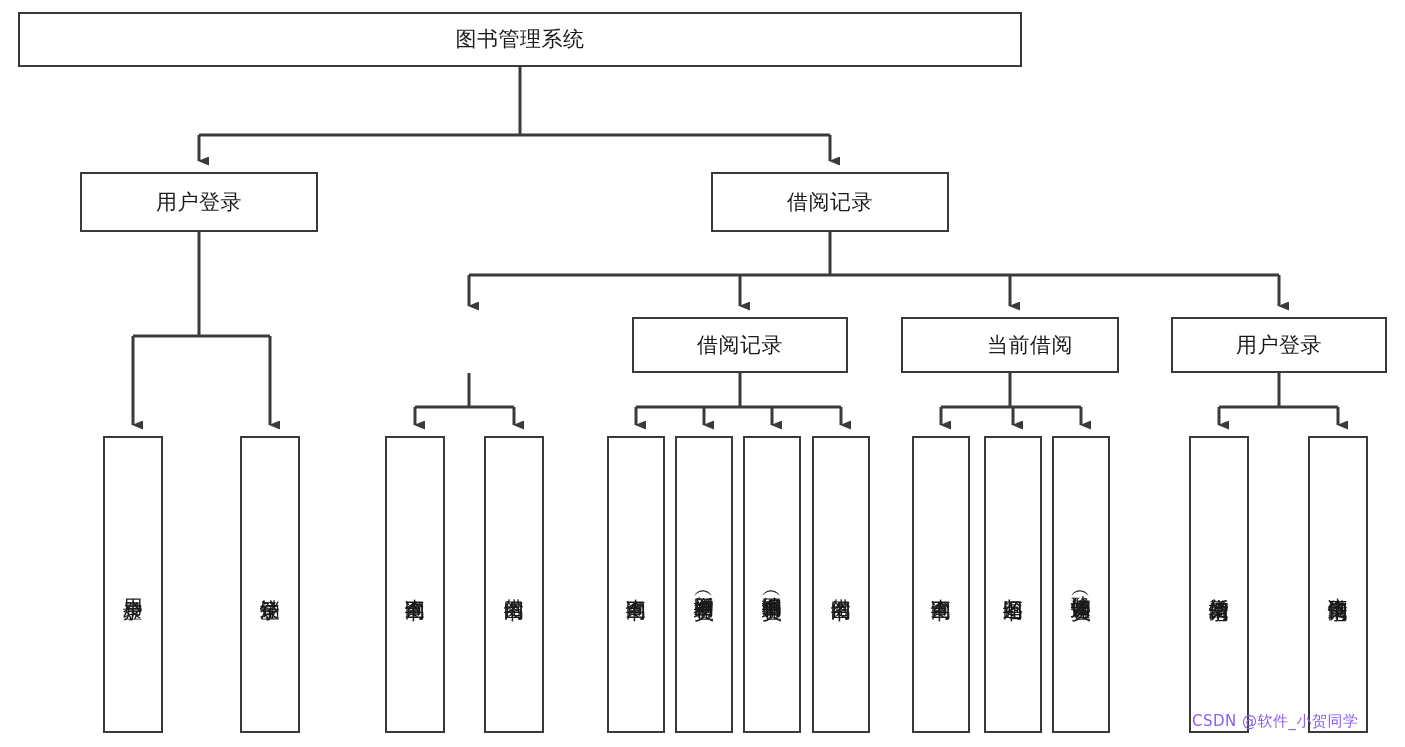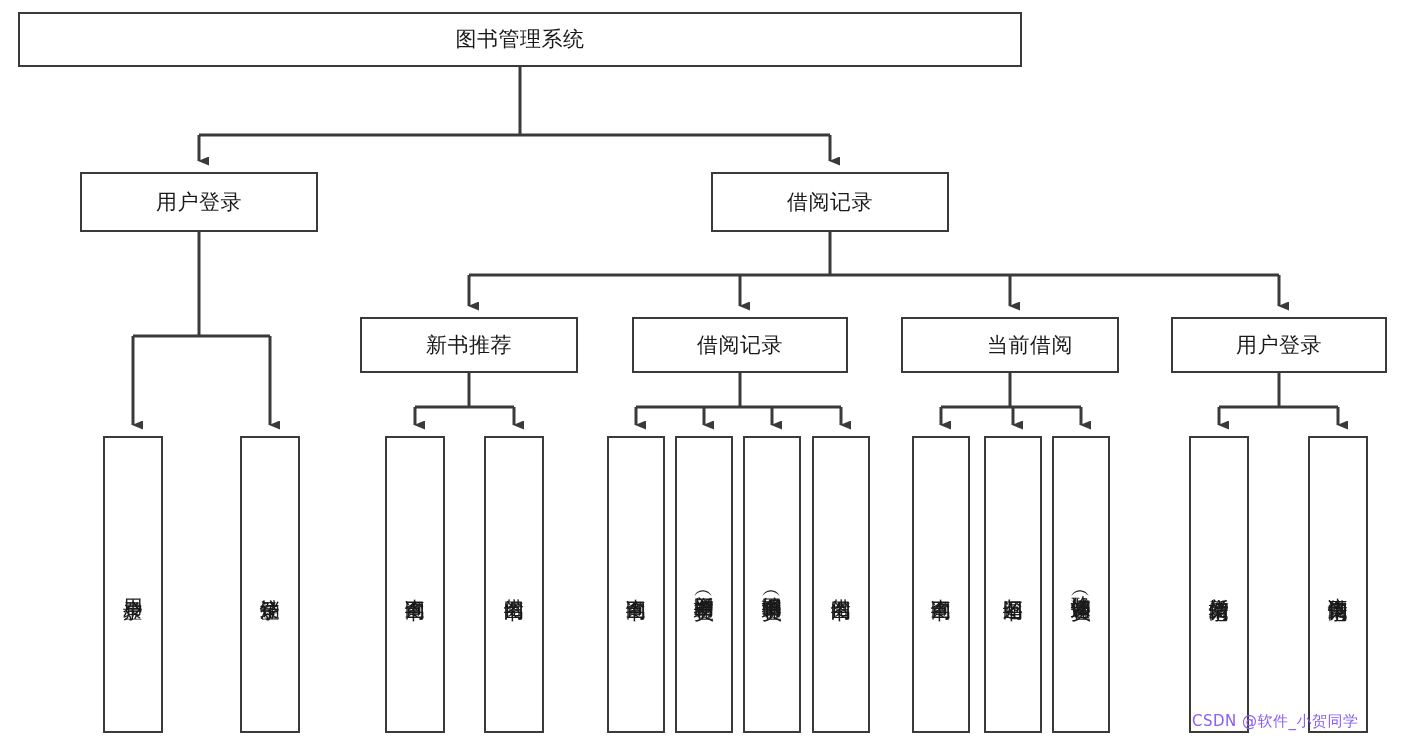--- a/index.html
+++ b/index.html
@@ -119,23 +119,20 @@
     <span class="node-label">图书管理系统</span>
   </div>
 
   <div class="node-box" style="left: 80px; top: 172px; width: 238px; height: 60px;">
     <span class="node-label">用户登录</span>
   </div>
   <div class="node-box" style="left: 711px; top: 172px; width: 238px; height: 60px;">
     <span class="node-label">借阅记录</span>
   </div>
 
-  <div class="node-box" style="left: 360px; top: 317px; width: 218px; height: 56px;">
-    <span class="node-label">新书推荐</span>
-  </div>
   <div class="node-box" style="left: 632px; top: 317px; width: 216px; height: 56px;">
     <span class="node-label">借阅记录</span>
   </div>
   <div class="node-box" style="left: 901px; top: 317px; width: 218px; height: 56px; padding-left: 40px;">
     <span class="node-label">当前借阅</span>
   </div>
   <div class="node-box" style="left: 1171px; top: 317px; width: 216px; height: 56px;">
     <span class="node-label">用户登录</span>
   </div>
 

